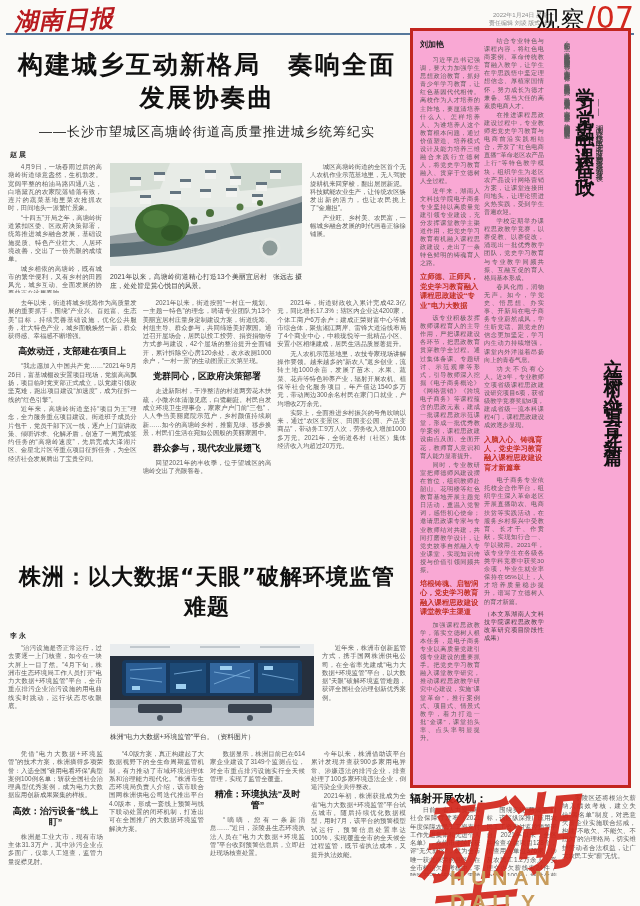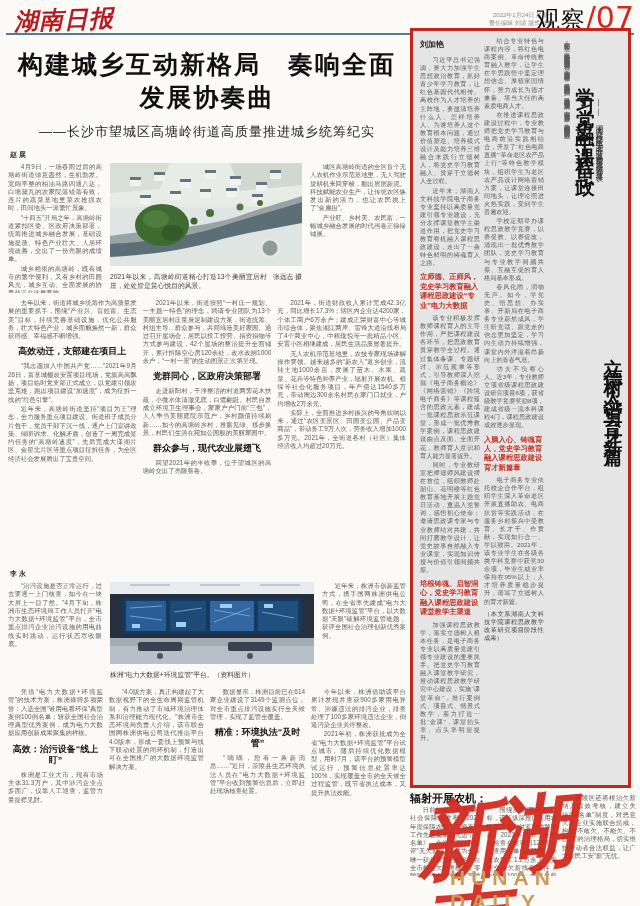--- a/index.html
+++ b/index.html
@@ -38,21 +38,21 @@
   .rowB{display:flex;gap:6px;margin-top:6px;height:292px;overflow:hidden;}
   .rowB .col{flex:1;overflow:hidden;}
   
   .art2{position:absolute;left:8px;top:560px;width:398px;height:346px;overflow:hidden;}
   .art2 h1{margin:2px 0 0;font-size:22px;letter-spacing:1px;text-align:center;color:#101010;
            font-weight:bold;font-family:"DejaVu Sans",sans-serif;}
   .art2 .rowA .colsm{height:100px;}
   .art2 .rowB{height:176px;}
   
   .redbox{position:absolute;left:410px;top:28px;width:221px;height:760px;
-          border:3px solid #c2261f;box-sizing:border-box;background:#e5e5e5;
+          border:3px solid #c2261f;box-sizing:border-box;background:#f9a8d4;
           display:flex;gap:4px;padding:6px 3px 6px 7px;}
   .boxcol{width:60px;overflow:hidden;}
   .boxcol .t{font-size:6.2px;line-height:8.1px;}
   .author{font-size:8px;font-weight:bold;margin:2px 0 6px;color:#222;}
   .redhead{font-size:7.3px;line-height:9.4px;font-weight:bold;color:#c23326;margin:5px 0 4px;}
   .footnote{font-size:6.2px;line-height:8.1px;color:#444;margin-top:4px;text-align:justify;}
   .strip{width:24px;height:742px;writing-mode:vertical-rl;font-size:6.2px;line-height:9.5px;
          letter-spacing:0.5px;color:#5d5d5d;overflow:hidden;}
   .vtitle{flex:1;display:flex;}
   .vt1{writing-mode:vertical-rl;font-size:19px;line-height:1;font-weight:bold;
@@ -173,20 +173,21 @@
       </div>
       <div class="col">
         <p class="t">2021年，街道财政收入累计完成42.3亿元，同比增长17.3%；辖区内企业达4200家，个体工商户6万余户；建成正荣财富中心等城市综合体，聚焦湘江两岸、雷锋大道沿线布局了4个商业中心，中粮珑悦等一批精品小区、安置小区相继建成，居民生活品质显著提升。</p>
         <p class="t">无人农机示范基地里，农技专家现场讲解操作要领。越来越多的“新农人”返乡创业，流转土地1000余亩，发展了苗木、水果、蔬菜、花卉等特色种养产业，辐射开展农机、植保等社会化服务项目，年产值达1540多万元，带动周边300余名村民在家门口就业，户均增收2万余元。</p>
         <p class="t">实际上，全面推进乡村振兴的号角吹响以来，通过“农区变景区、田园变公园、产品变商品”，带动务工9万人次，劳务收入增加1000多万元。2021年，全街道各村（社区）集体经济收入均超过20万元。</p>
       </div>
     </div>
   </section>
 
   <section class="art2">
+    <h1>株洲：以大数据“天眼”破解环境监管难题</h1>
     <div class="byline">李 永</div>
     <div class="rowA">
       <div class="colsm">
         <p class="t">“治污设施是否正常运行，过去要逐一上门核查，如今在一块大屏上一目了然。”4月下旬，株洲市生态环境局工作人员打开“电力大数据+环境监管”平台，全市重点排污企业治污设施的用电曲线实时跳动，运行状态尽收眼底。</p>
       </div>
       <figure class="ph photo2">
         <svg width="204" height="82" viewBox="0 0 204 82">
           <rect width="204" height="82" fill="#c3cbd2"></rect>
           <rect width="204" height="14" fill="#e9ecee"></rect>
           <g stroke="#9aa4ad" stroke-width="1">

